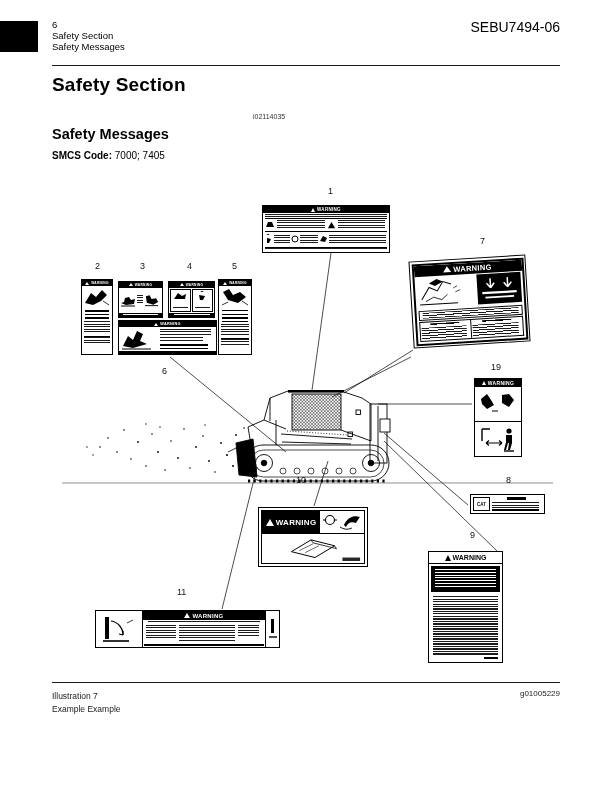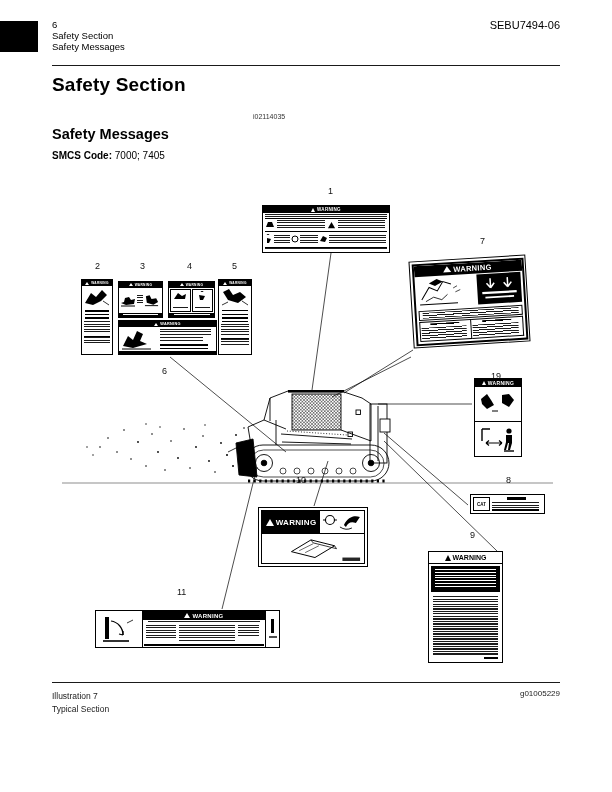--- a/index.html
+++ b/index.html
@@ -2,21 +2,21 @@
 <html><head>
 <meta charset="utf-8">
 <style>
   html,body{margin:0;padding:0;background:#e8e8e8;}
   .page{position:relative;width:612px;height:792px;background:#fff;margin:0 auto;
         font-family:"Liberation Sans",sans-serif;color:#000;overflow:hidden;}
   .abs{position:absolute;}
   
   .tab-mark{left:0;top:21px;width:38px;height:31px;background:#000;}
   .hdr-left{left:52px;top:19px;font-size:9.5px;line-height:11px;}
-  .hdr-right{right:52px;top:19px;font-size:11px;}
+  .hdr-right{right:52px;top:19px;font-size:14px;}
   .rule{left:52px;width:508px;height:0;border-top:1px solid #1a1a1a;}
   .title{left:52px;top:74px;font-size:19px;font-weight:bold;letter-spacing:.2px;}
   .media-num{left:253px;top:113px;font-size:7px;color:#333;}
   .heading2{left:52px;top:126px;font-size:14.5px;font-weight:bold;}
   .smcs{left:52px;top:150px;font-size:10px;}
   .smcs b{font-weight:bold;}
   
   .fig-caption{left:52px;top:691px;font-size:8.5px;color:#222;}
   .fig-id{right:52px;top:689px;font-size:8px;color:#222;}
   .fig-note{left:52px;top:704px;font-size:8.5px;color:#222;}
@@ -146,21 +146,21 @@
     <span class="co" style="left:50px;top:81px;">2</span>
     <span class="co" style="left:95px;top:81px;">3</span>
     <span class="co" style="left:142px;top:81px;">4</span>
     <span class="co" style="left:187px;top:81px;">5</span>
     <span class="co" style="left:117px;top:186px;">6</span>
     <span class="co" style="left:435px;top:56px;">7</span>
     <span class="co" style="left:461px;top:295px;">8</span>
     <span class="co" style="left:425px;top:350px;">9</span>
     <span class="co" style="left:251px;top:295px;">10</span>
     <span class="co" style="left:132px;top:407px;">11</span>
-    <span class="co" style="left:446px;top:191px;">19</span>
+    <span class="co" style="left:446px;top:182px;">19</span>
 
     <div class="lbl" style="left:217px;top:25px;width:128px;height:48px;">
       <div class="lbl-head" style="height:7px;font-size:4.5px;">
         <span class="tri" style="border-width:0 2.5px 4px 2.5px;"></span>
         <span>WARNING</span>
       </div>
       <div class="tl" style="height:3px;margin:1px 2px 0 2px;"></div>
       <div class="row" style="flex:1;border-bottom:1px solid #000;margin:1px 2px 0 2px;border-top:1px solid #000;">
         <svg width="10" height="10" viewBox="0 0 10 10">
             <path d="M1 7 L3 2 H7 L9 7 Z M2 8 H8" fill="#000"></path>
@@ -417,15 +417,15 @@
           <path d="M1 20 H9" stroke="#000" stroke-width="1.4"></path>
         </svg>
       </div>
     </div>
 
   </div>
 
   <div class="abs rule" style="top:682px;"></div>
   <div class="abs fig-caption">Illustration 7</div>
   <div class="abs fig-id">g01005229</div>
-  <div class="abs fig-note">Typical Section</div>
+  <div class="abs fig-note">Example Example</div>
 
 </div>
 
 </body></html>

